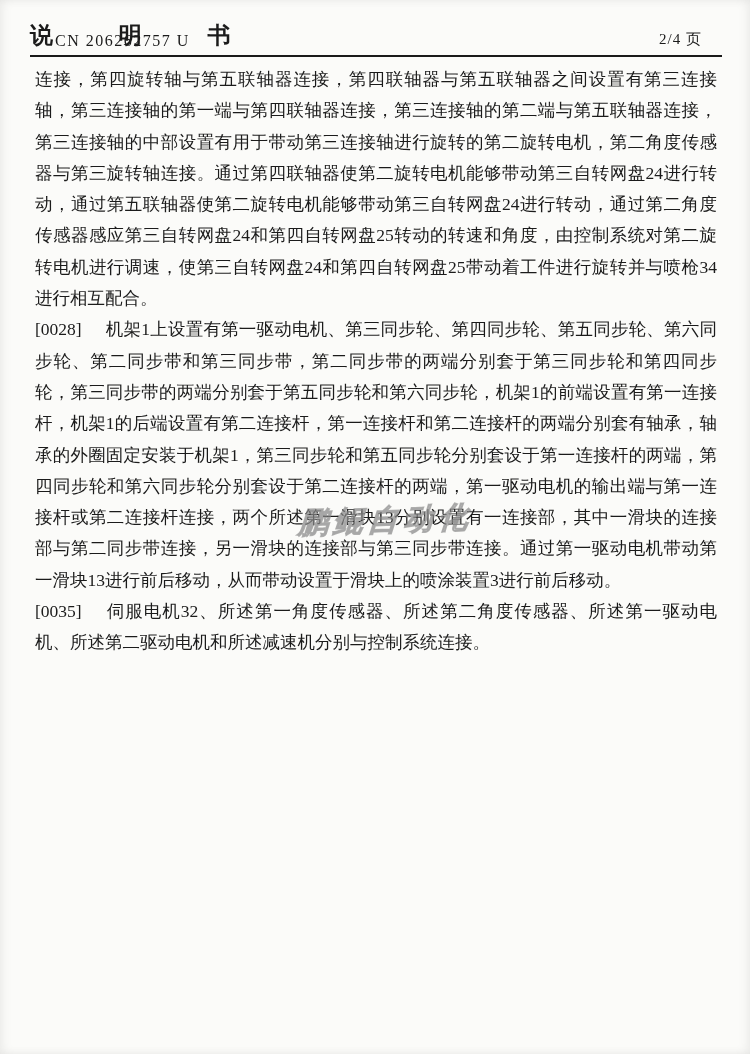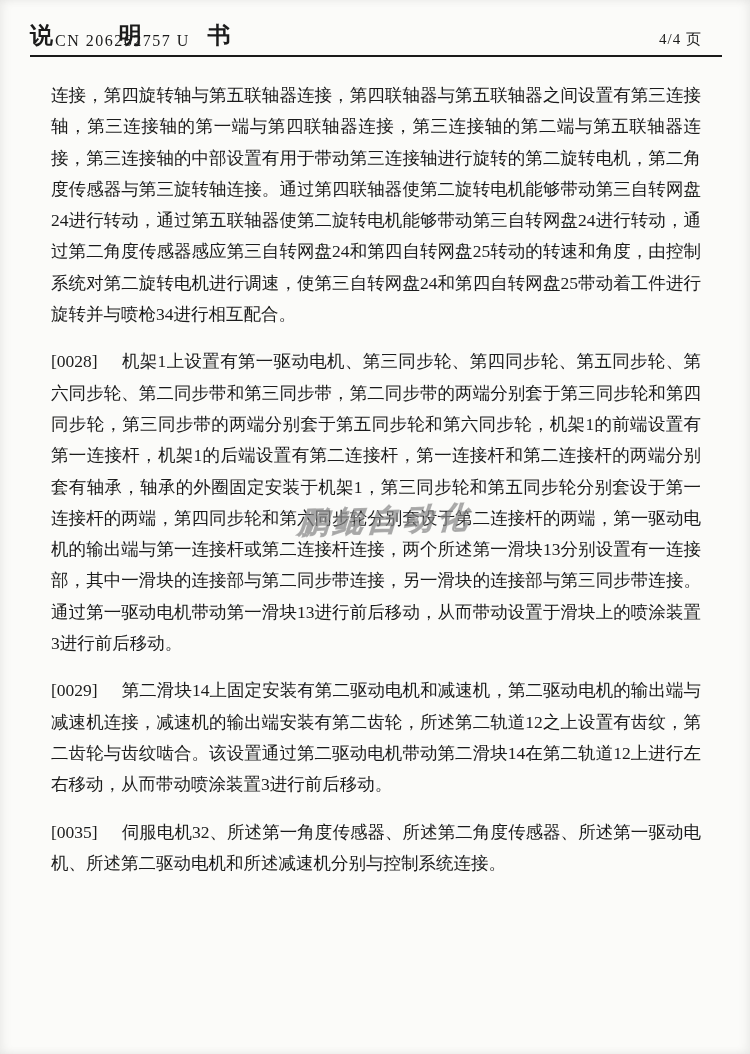--- a/index.html
+++ b/index.html
@@ -33,48 +33,47 @@
   }
   .header-divider {
     position: absolute; top: 55px; left: 30px; right: 28px;
     height: 2px; background: #1a1a1a;
   }
   .doc-body {
     position: absolute; top: 64px; left: 35px; width: 682px;
     font-size: 17.5px; line-height: 31.3px;
     text-align: justify;
   }
-  .para { margin: 16px; padding: 0; }
+  .para { margin: 0; padding: 0; }
   .pnum { padding-right: 24px; white-space: nowrap; }
   .watermark {
     position: absolute; left: 298px; top: 500px;
     font-size: 30px; font-weight: bold; font-style: italic;
     letter-spacing: 5px; white-space: nowrap;
     color: rgba(165,165,165,0.38);
     -webkit-text-stroke: 1px rgba(125,125,125,0.55);
     transform: rotate(-2deg) skewX(-6deg);
     pointer-events: none;
   }
 </style>
 </head>
 <body>
 
 <div class="page">
 
   <div class="header">
     <span class="patent-number">CN 206262757 U</span>
     <div class="doc-title">说 明 书</div>
-    <span class="page-indicator">4/4 页</span>
+    <span class="page-indicator">2/4 页</span>
   </div>
 
   <div class="header-divider"></div>
 
   <div class="doc-body">
     <p class="para"><span>连接，第四旋转轴与第五联轴器连接，第四联轴器与第五联轴器之间设置有第三连接轴，第三连接轴的第一端与第四联轴器连接，第三连接轴的第二端与第五联轴器连接，第三连接轴的中部设置有用于带动第三连接轴进行旋转的第二旋转电机，第二角度传感器与第三旋转轴连接。通过第四联轴器使第二旋转电机能够带动第三自转网盘24进行转动，通过第五联轴器使第二旋转电机能够带动第三自转网盘24进行转动，通过第二角度传感器感应第三自转网盘24和第四自转网盘25转动的转速和角度，由控制系统对第二旋转电机进行调速，使第三自转网盘24和第四自转网盘25带动着工件进行旋转并与喷枪34进行相互配合。</span></p>
     <p class="para"><span class="pnum">[0028]</span><span>机架1上设置有第一驱动电机、第三同步轮、第四同步轮、第五同步轮、第六同步轮、第二同步带和第三同步带，第二同步带的两端分别套于第三同步轮和第四同步轮，第三同步带的两端分别套于第五同步轮和第六同步轮，机架1的前端设置有第一连接杆，机架1的后端设置有第二连接杆，第一连接杆和第二连接杆的两端分别套有轴承，轴承的外圈固定安装于机架1，第三同步轮和第五同步轮分别套设于第一连接杆的两端，第四同步轮和第六同步轮分别套设于第二连接杆的两端，第一驱动电机的输出端与第一连接杆或第二连接杆连接，两个所述第一滑块13分别设置有一连接部，其中一滑块的连接部与第二同步带连接，另一滑块的连接部与第三同步带连接。通过第一驱动电机带动第一滑块13进行前后移动，从而带动设置于滑块上的喷涂装置3进行前后移动。</span></p>
-    <p class="para"><span class="pnum">[0029]</span><span>第二滑块14上固定安装有第二驱动电机和减速机，第二驱动电机的输出端与减速机连接，减速机的输出端安装有第二齿轮，所述第二轨道12之上设置有齿纹，第二齿轮与齿纹啮合。该设置通过第二驱动电机带动第二滑块14在第二轨道12上进行左右移动，从而带动喷涂装置3进行前后移动。</span></p>
     <p class="para"><span class="pnum">[0035]</span><span>伺服电机32、所述第一角度传感器、所述第二角度传感器、所述第一驱动电机、所述第二驱动电机和所述减速机分别与控制系统连接。</span></p>
 
   </div>
 
   <div class="watermark">鹏鲲自动化</div>
 
 </div>
 
 </body></html>

